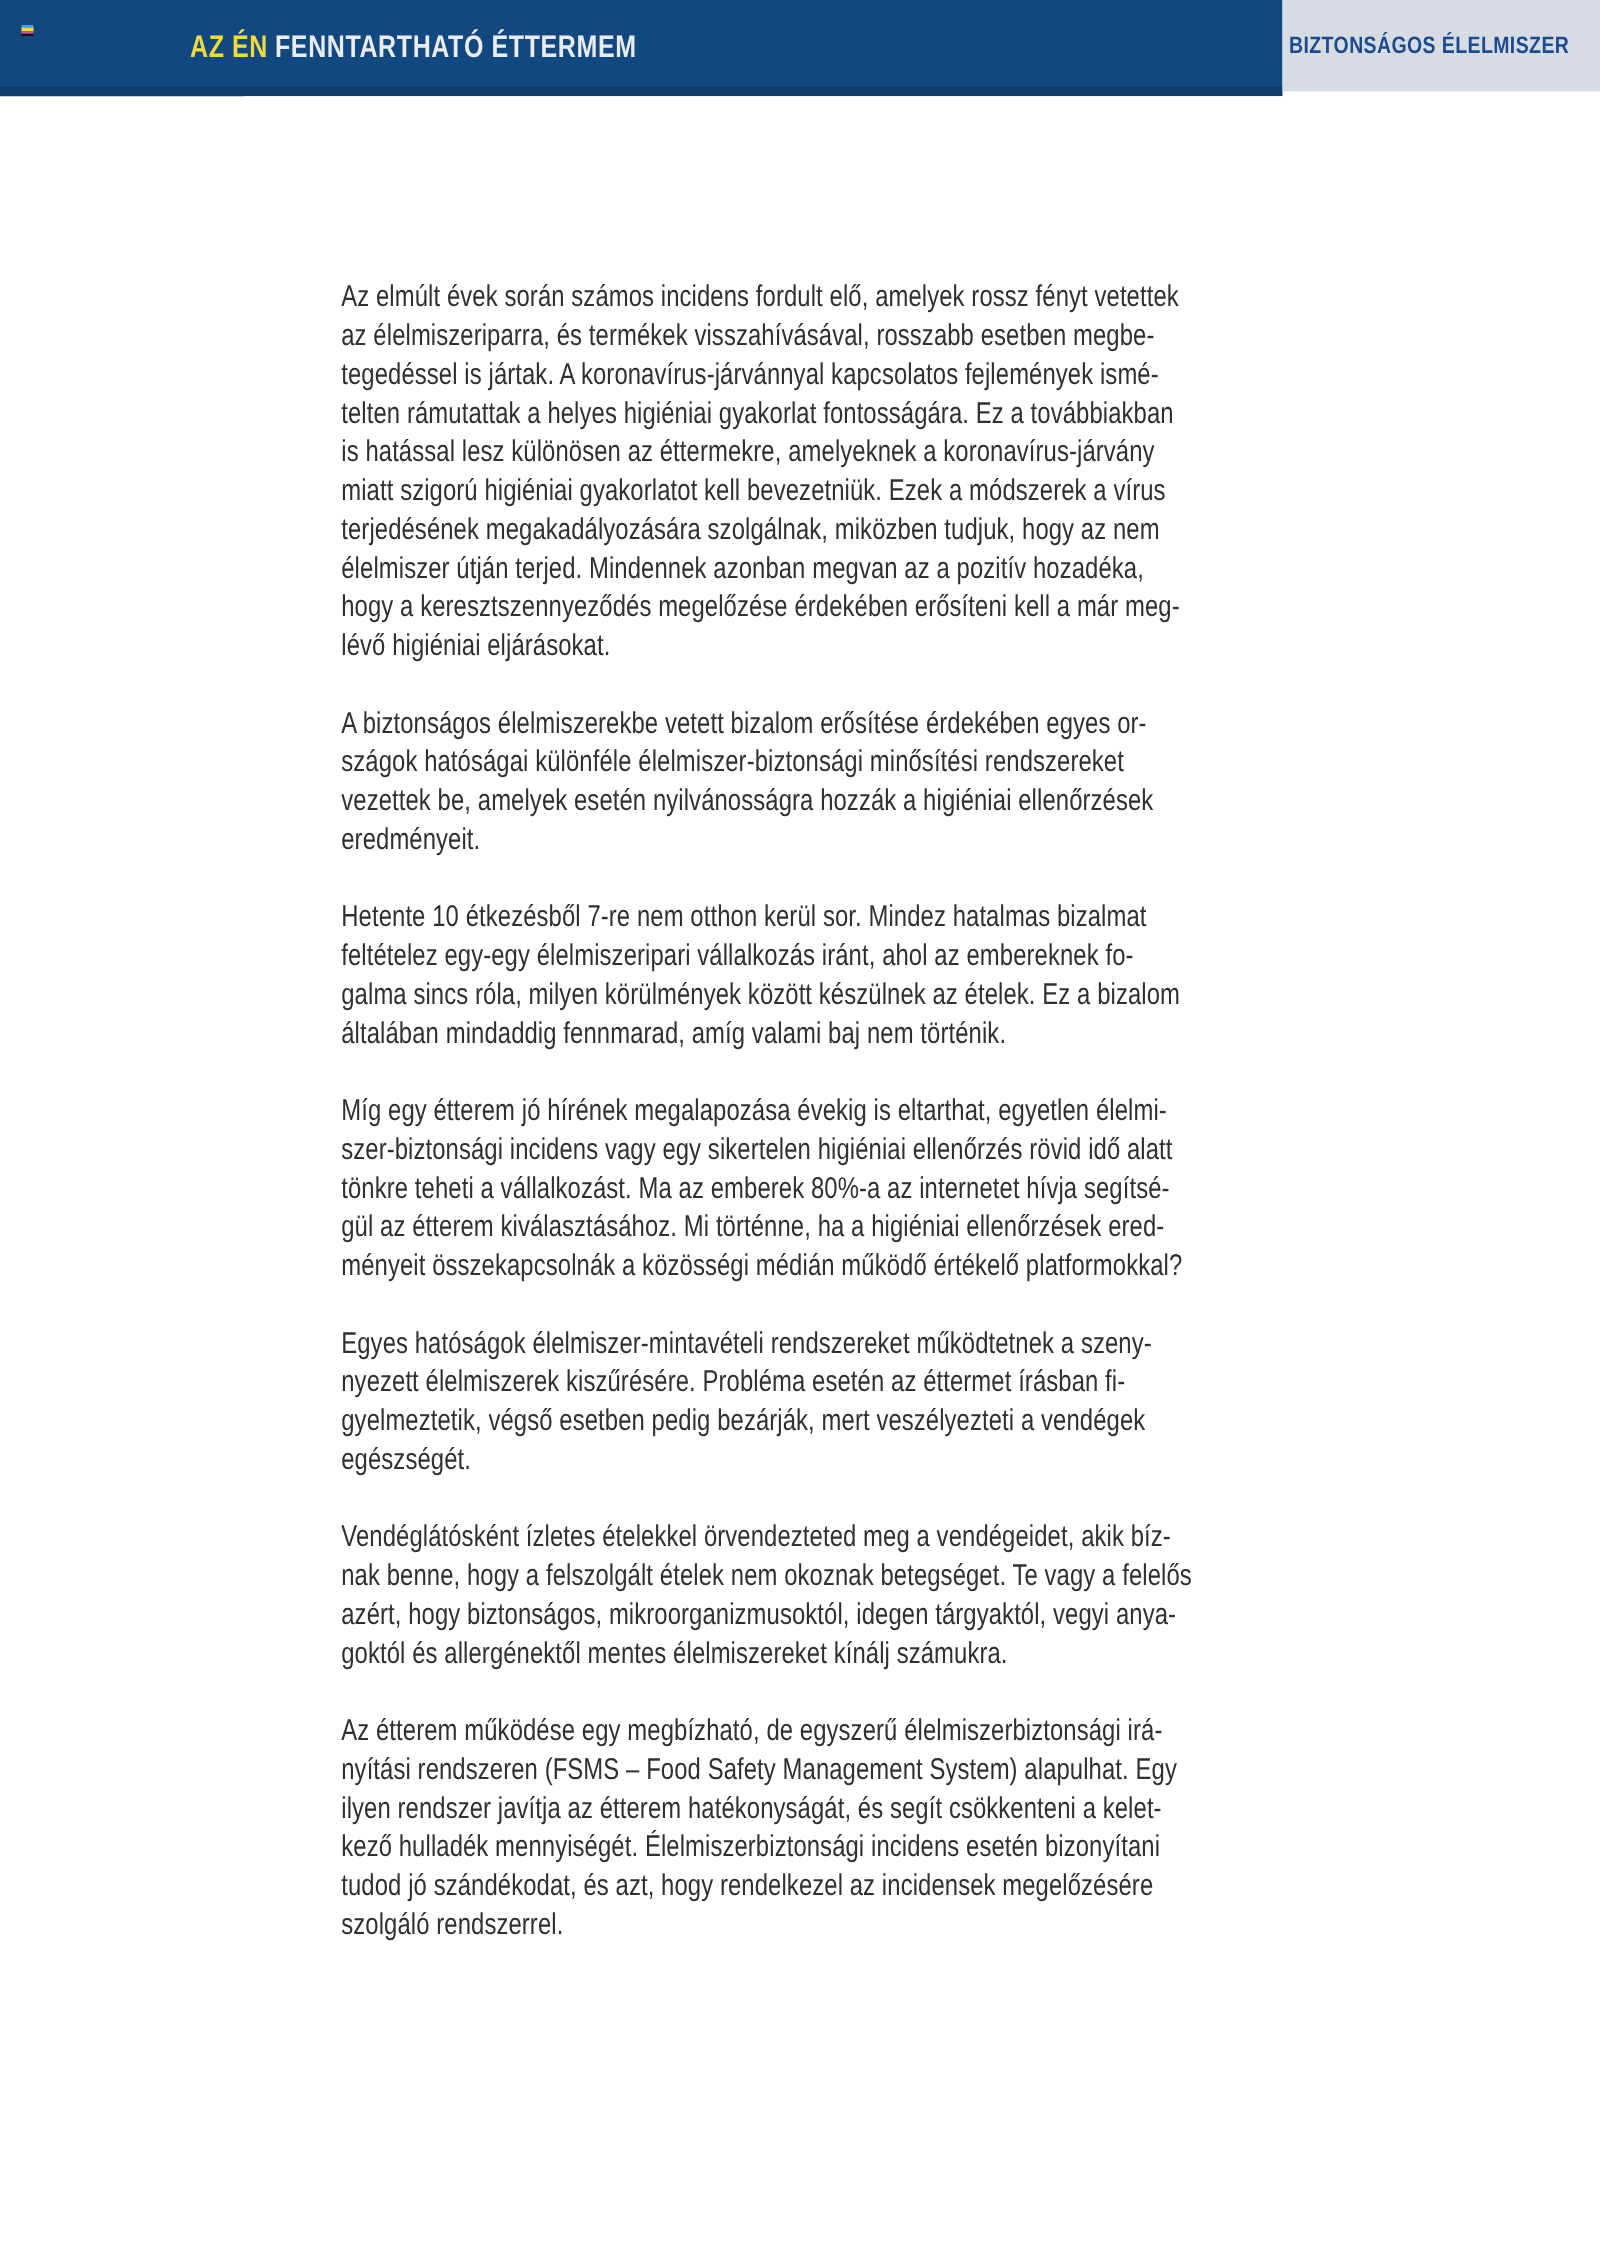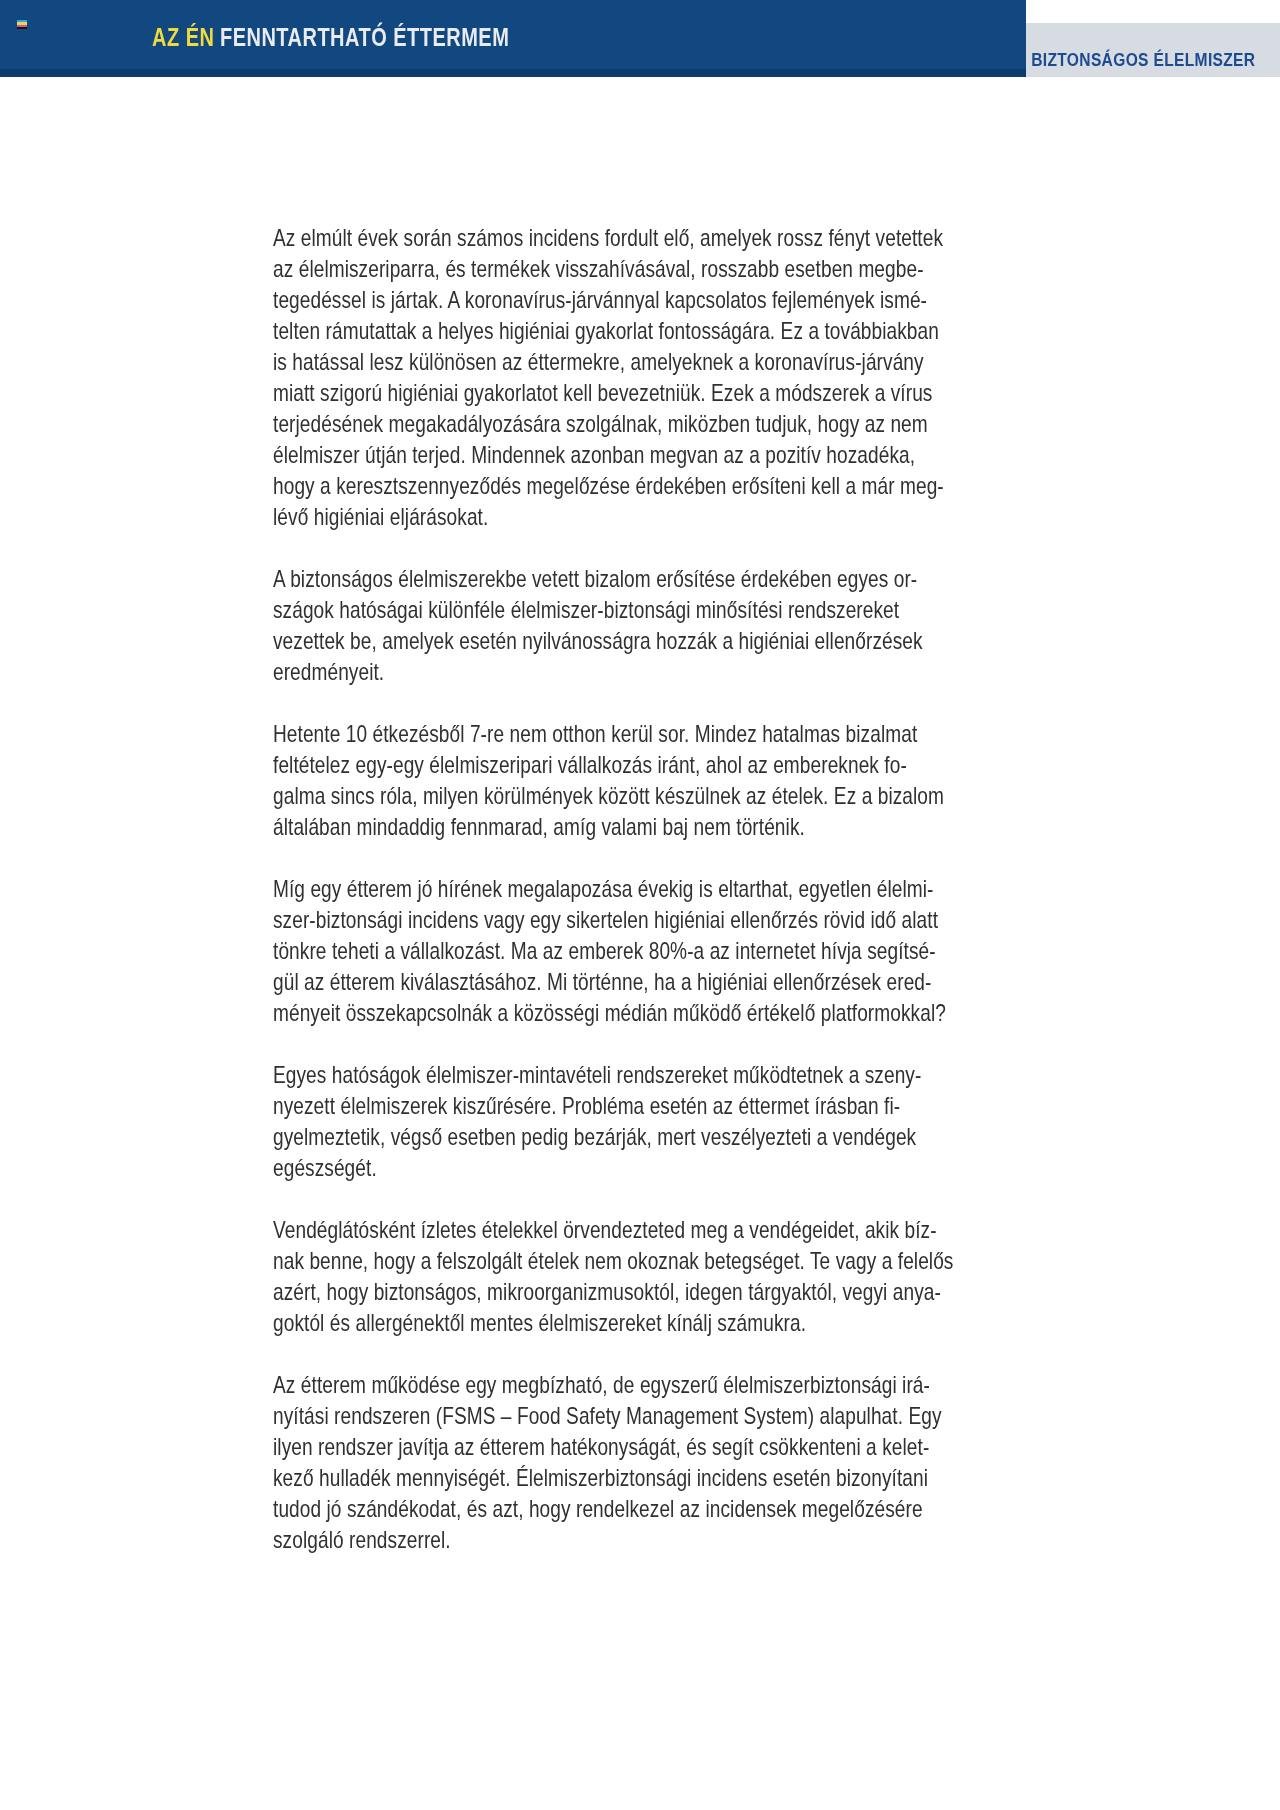--- a/index.html
+++ b/index.html
@@ -40,21 +40,21 @@
   }
   .title .hl   { color: #EFDA3F; }
   .title .rest { color: #E9EBEE; margin-left: 7px; }
 
   
   .corner {
     position: absolute; left: 1026px; top: 0;
     width: 254px; height: 73px;
     background: #D7DCE3;
     display: flex; align-items: center; justify-content: flex-end;
-    padding-right: 25px; box-sizing: border-box; margin-top: 23px;
+    padding-right: 25px; box-sizing: border-box;
   }
   .chapter {
     display: inline-block; white-space: nowrap;
     transform: scaleX(0.82); transform-origin: 100% 50%;
     font-size: 19px; font-weight: bold; letter-spacing: 0.4px;
     color: #1C4B8F;
   }
 
   
   .sidebar {

